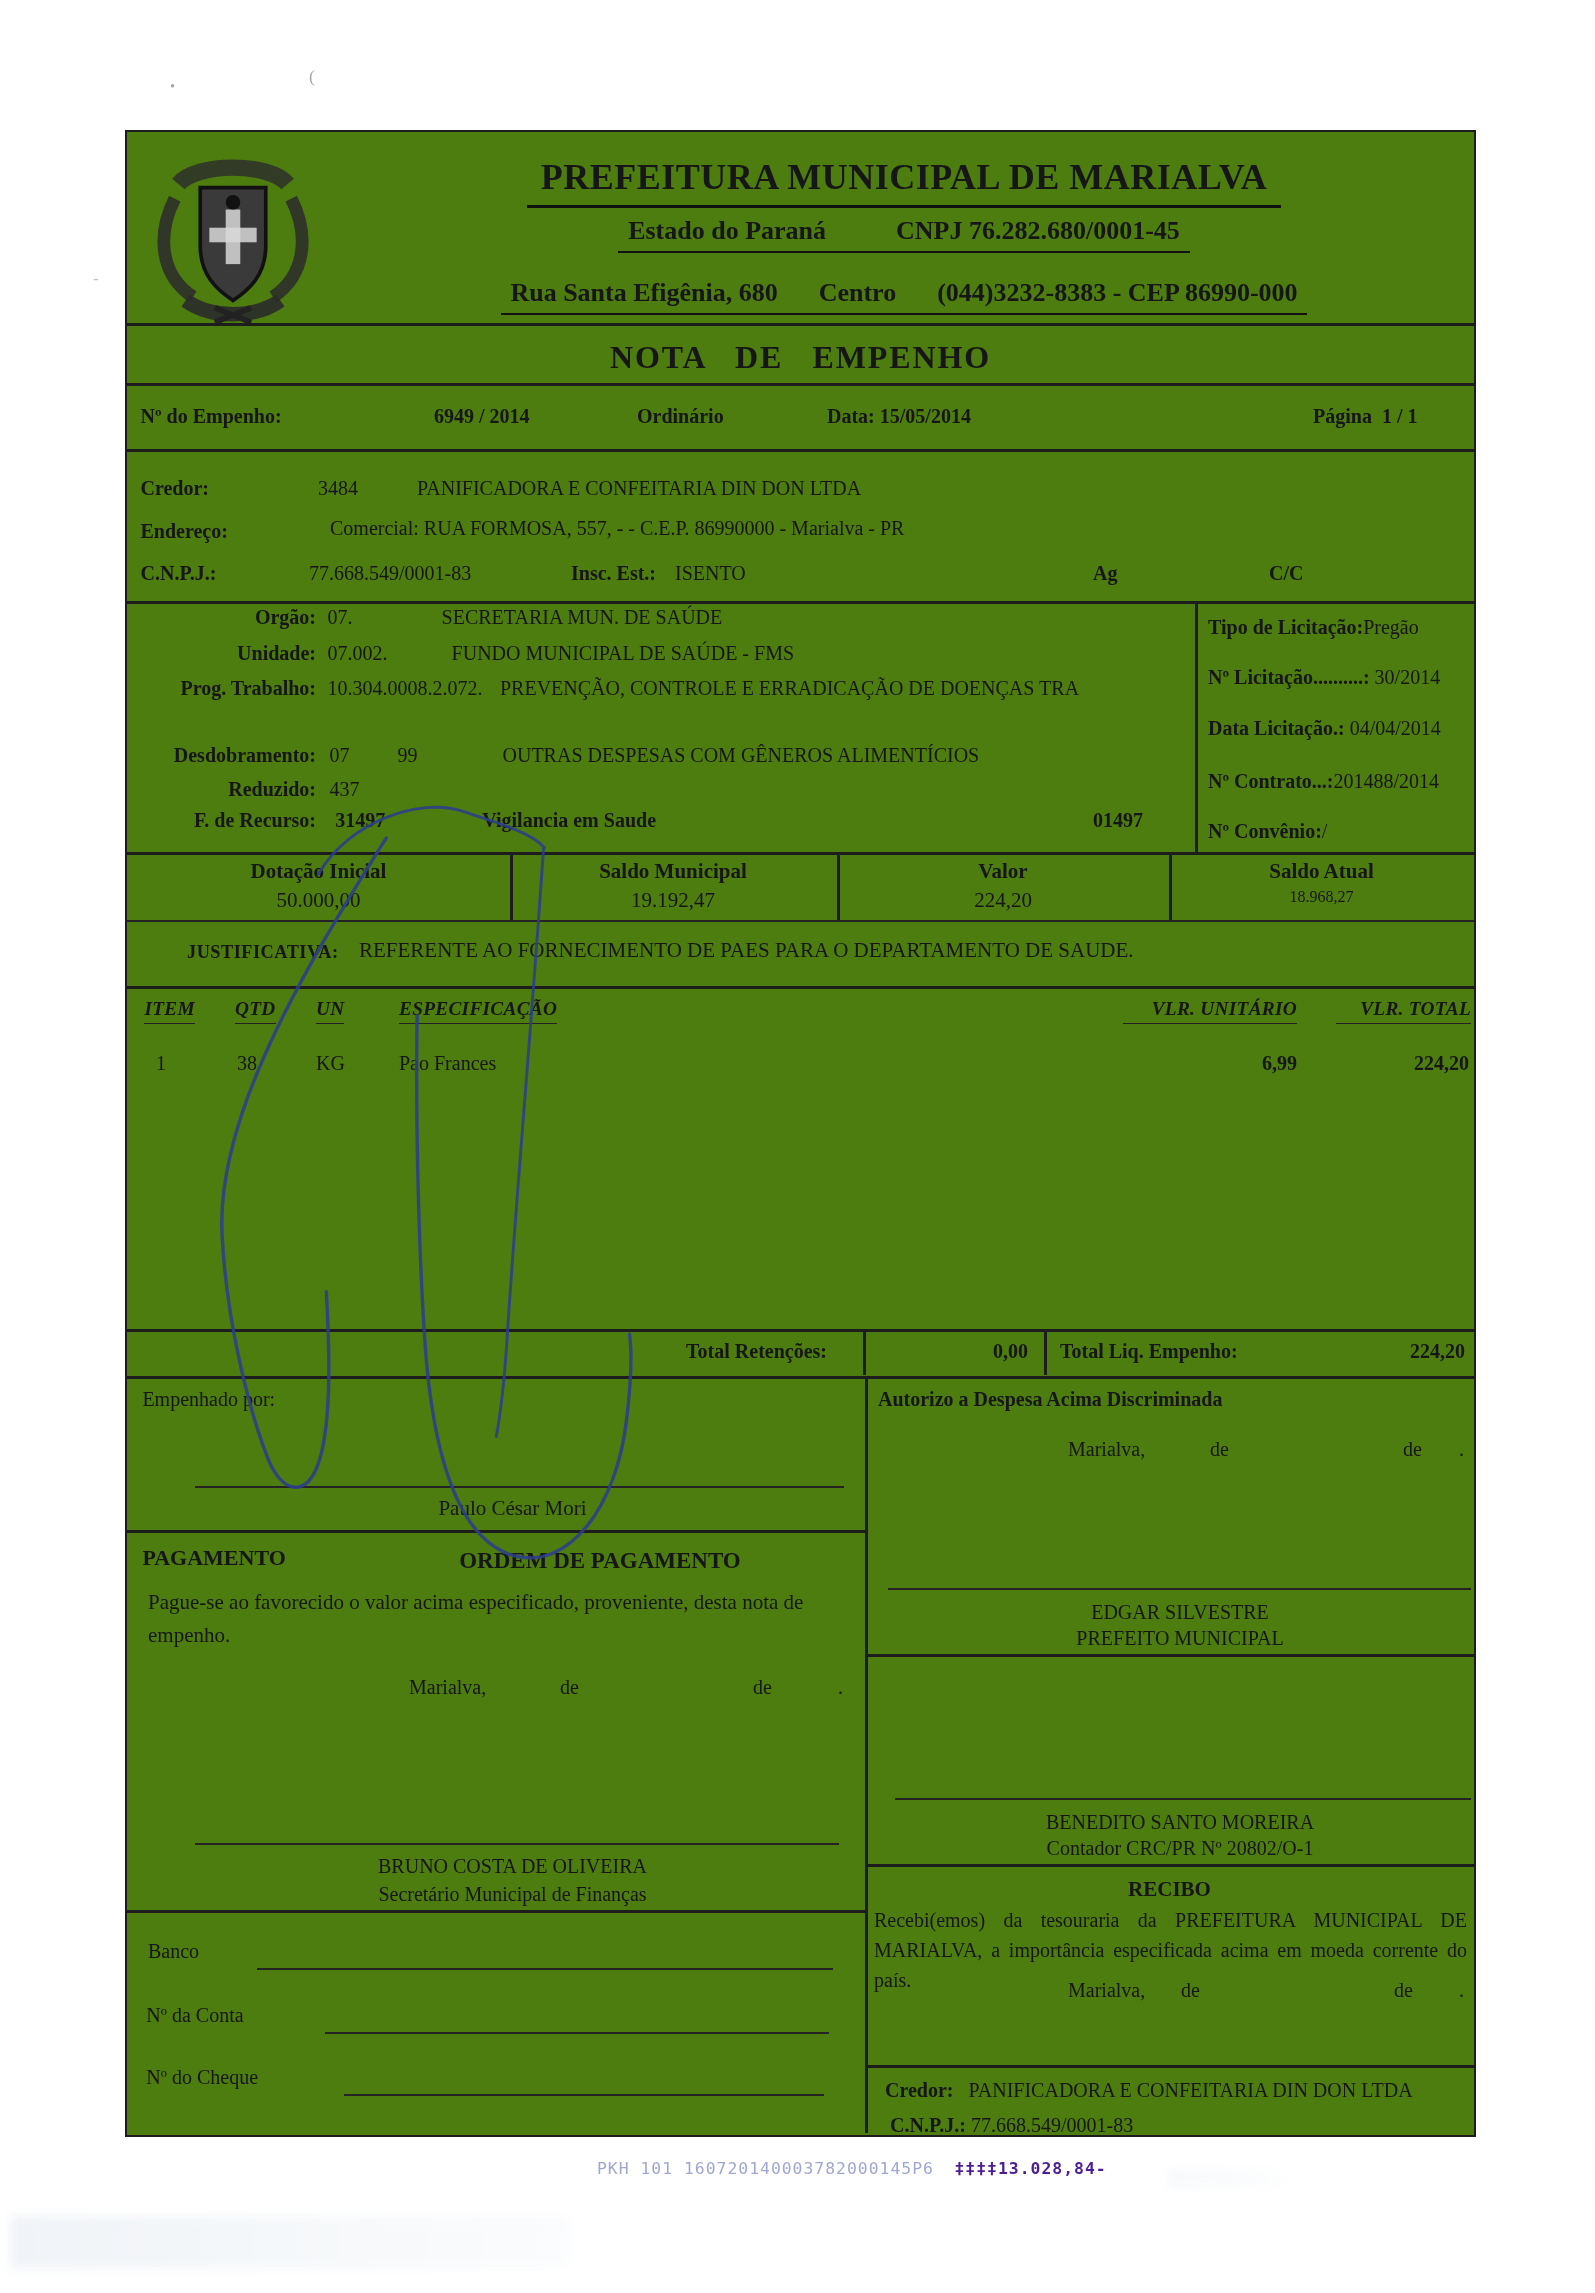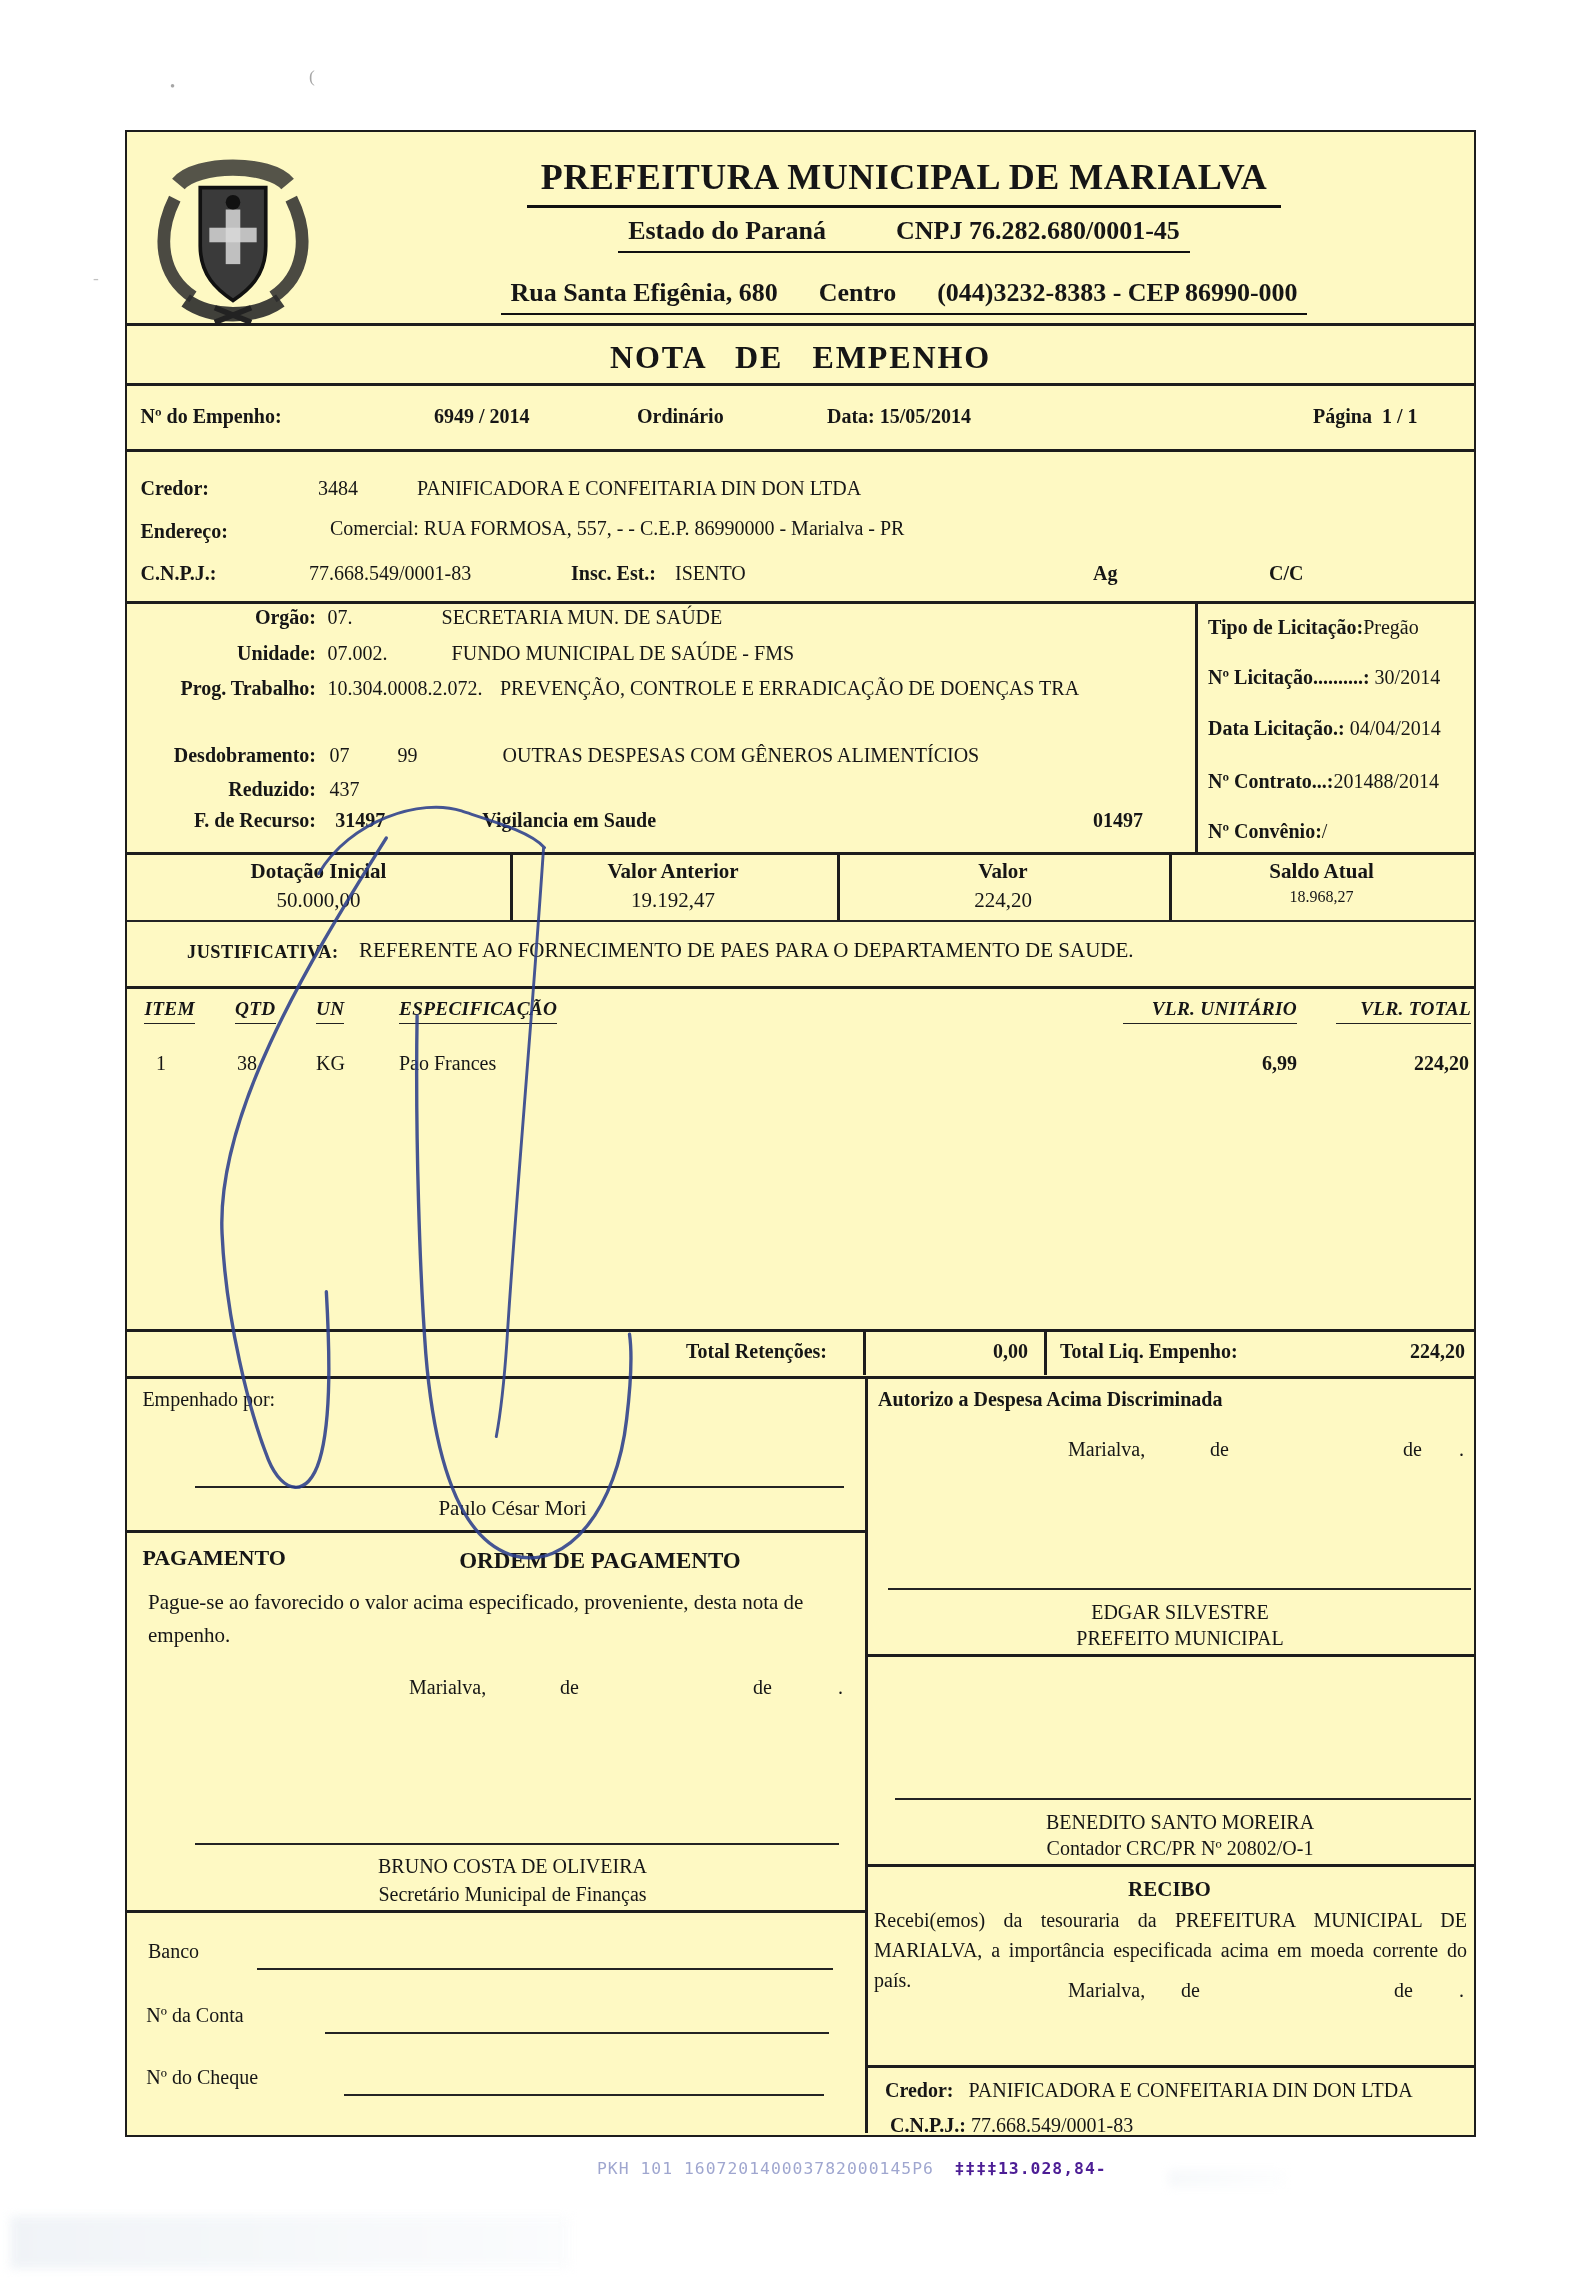--- a/index.html
+++ b/index.html
@@ -1,18 +1,18 @@
 <!DOCTYPE html>
 <html><head>
 <meta charset="utf-8">
 <style>
   html,body{margin:0;padding:0;background:#e9e9e9;}
   .page{position:relative;width:1595px;height:2293px;background:#ffffff;overflow:hidden;
         font-family:"Liberation Serif",serif;color:#161616;font-size:20px;line-height:1.25;}
-  .frame{position:absolute;left:125px;top:130px;width:1347px;height:2003px;border:2.9px solid #1d1d1d;background:#fef9c3;}
+  .frame{position:absolute;left:125px;top:130px;width:1347px;height:2003px;border:2.9px solid #1d1d1d;background:#4d7c0f;}
   .abs{position:absolute;}
   .b{font-weight:bold;}
   .ctr{text-align:center;}
   .rt{text-align:right;}
   .hline{position:absolute;background:#1d1d1d;height:2.9px;}
   .hline2{position:absolute;background:#242424;height:1.9px;}
   .vline{position:absolute;background:#1d1d1d;width:2.9px;}
   .hdr-line{display:inline-block;border-bottom:2.9px solid #111;padding:0 9.7px 3.9px 9.7px;font-weight:bold;font-size:26px;}
   .hdr-title{display:inline-block;border-bottom:3.9px solid #111;padding:0 13.5px 4.8px 13.5px;font-weight:bold;font-size:36px;letter-spacing:0.5px;}
   .doc-title{font-size:32px;font-weight:bold;letter-spacing:1.9px;word-spacing:19.3px;}
@@ -116,21 +116,21 @@
     <div class="abs" style="left:1081px;top:687px;"><span class="b">Nº Convênio:</span><span>/</span></div>
 
     <div class="hline" style="left:0;top:720px;width:1347px;"></div>
 
     <div class="vline" style="left:383px;top:720px;height:68px;"></div>
     <div class="vline" style="left:710px;top:720px;height:68px;"></div>
     <div class="vline" style="left:1042px;top:720px;height:68px;"></div>
 
     <div class="abs ctr cell-label" style="left:0;top:726px;width:383px;">Dotação Inicial</div>
     <div class="abs ctr" style="left:0;top:755px;width:383px;font-size:21px;">50.000,00</div>
-    <div class="abs ctr cell-label" style="left:383px;top:726px;width:326px;">Valor Anterior</div>
+    <div class="abs ctr cell-label" style="left:383px;top:726px;width:326px;">Saldo Municipal</div>
     <div class="abs ctr" style="left:383px;top:755px;width:326px;font-size:21px;">19.192,47</div>
     <div class="abs ctr cell-label" style="left:710px;top:726px;width:332px;">Valor</div>
     <div class="abs ctr" style="left:710px;top:755px;width:332px;font-size:21px;">224,20</div>
     <div class="abs ctr cell-label" style="left:1042px;top:726px;width:305px;">Saldo Atual</div>
     <div class="abs ctr" style="left:1042px;top:755px;width:305px;font-size:16px;">18.968,27</div>
 
     <div class="hline2" style="left:0;top:788px;width:1347px;"></div>
 
     <div class="abs just-label" style="left:60px;top:809px;">JUSTIFICATIVA:</div>
     <div class="abs" style="left:232px;top:805px;font-size:21px;">REFERENTE AO FORNECIMENTO DE PAES PARA O DEPARTAMENTO DE SAUDE.</div>

